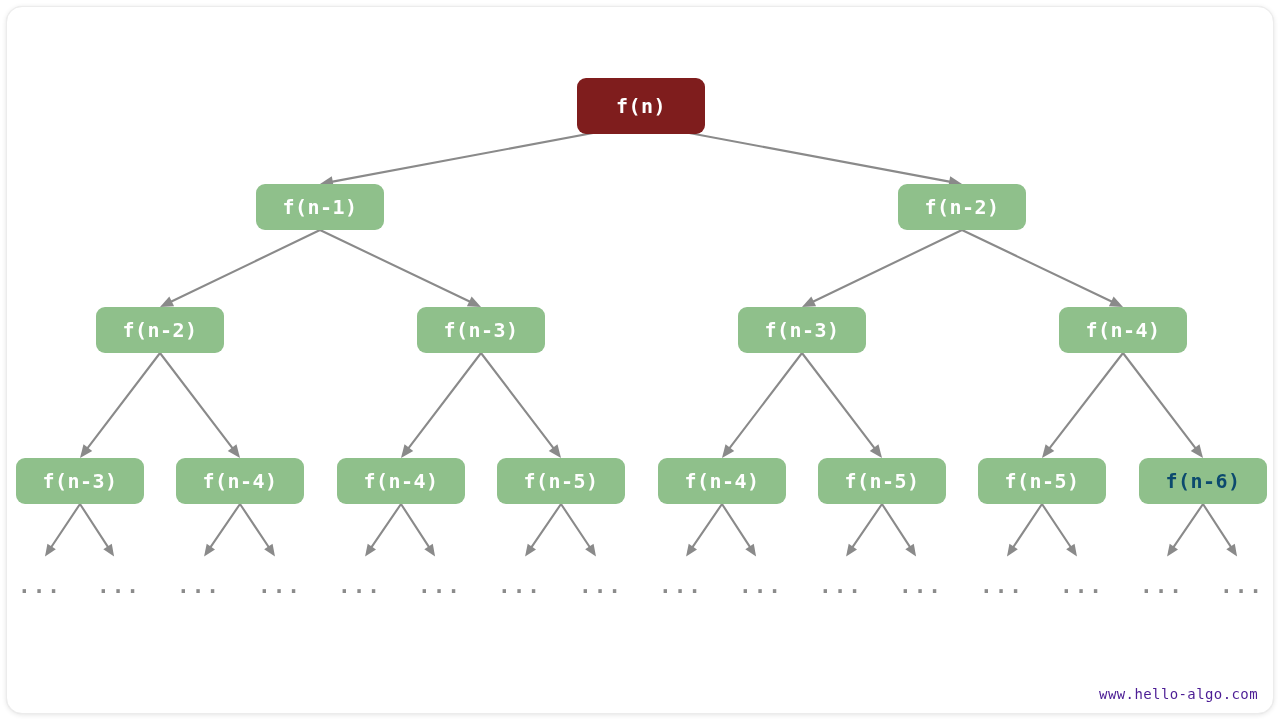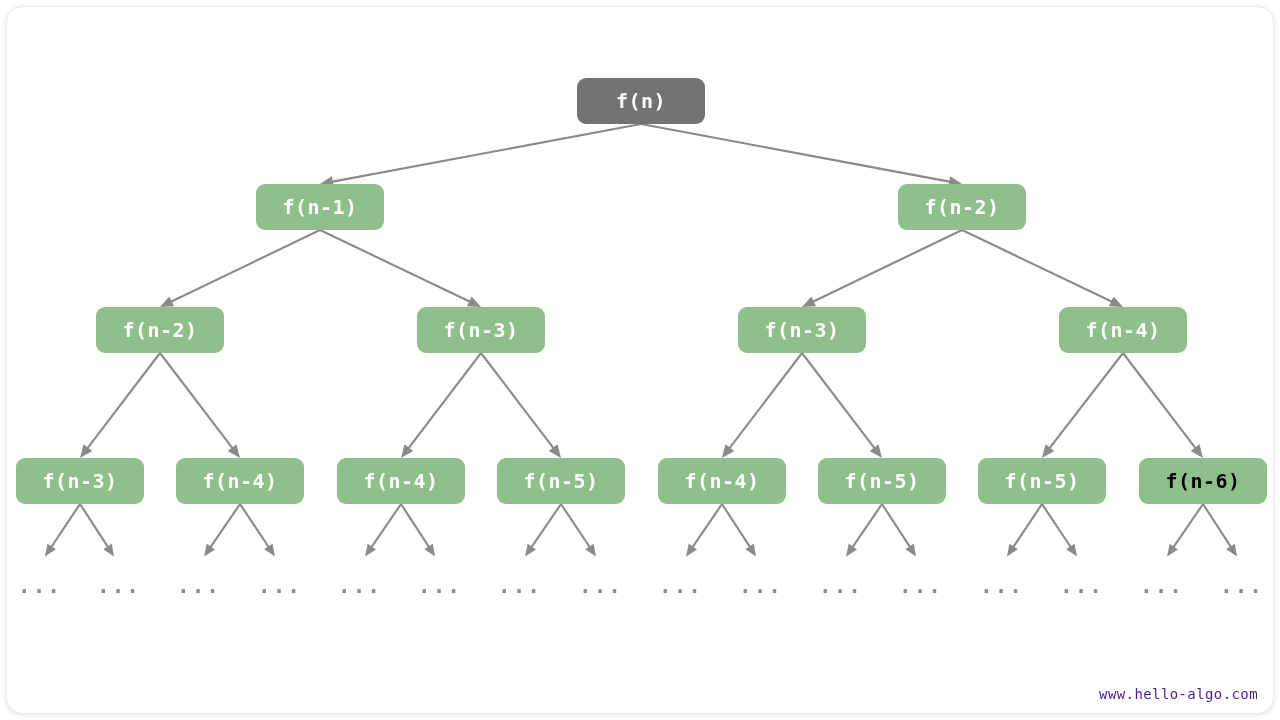--- a/index.html
+++ b/index.html
@@ -140,35 +140,35 @@
       <polygon points="1006.992301766027,556.5115473509594 1009.4551706372671,543.7312548299301 1017.8422376041925,549.3226328078804" fill="#8a8a8a"></polygon>
       <line x1="1042" y1="504" x2="1071.183346173608" y2="547.775019260412" stroke="#8a8a8a" stroke-width="2.1" stroke-linecap="round"></line>
       <polygon points="1077.0076982339729,556.5115473509594 1066.1577623958074,549.3226328078804 1074.5448293627328,543.7312548299301" fill="#8a8a8a"></polygon>
       <line x1="1203" y1="504" x2="1173.0017148479985" y2="547.899929490734" stroke="#8a8a8a" stroke-width="2.1" stroke-linecap="round"></line>
       <polygon points="1167.07771454523,556.5691982264926 1169.6867516123727,543.817942383154 1178.0092495987008,549.5049826738117" fill="#8a8a8a"></polygon>
       <line x1="1203" y1="504" x2="1231.3727271633895" y2="547.6503494821376" stroke="#8a8a8a" stroke-width="2.1" stroke-linecap="round"></line>
       <polygon points="1237.0951048446414,556.4540074532943 1226.3294888113412,549.1394253446875 1234.7810004636515,543.6459427706858" fill="#8a8a8a"></polygon>
     </svg>
 
   <div id="nodes">
-      <div class="node" style="left: 577px; top: 78px; width: 128px; height: 46px; background: #737373; color: rgb(255, 255, 255);">f(n)</div>
+      <div class="node" style="left: 577px; top: 78px; width: 128px; height: 56px; background: #7f1d1d; color: rgb(255, 255, 255);">f(n)</div>
       <div class="node" style="left: 256px; top: 184px; width: 128px; height: 46px; background: rgb(143, 192, 139); color: rgb(255, 255, 255);">f(n-1)</div>
       <div class="node" style="left: 898px; top: 184px; width: 128px; height: 46px; background: rgb(143, 192, 139); color: rgb(255, 255, 255);">f(n-2)</div>
       <div class="node" style="left: 96px; top: 307px; width: 128px; height: 46px; background: rgb(143, 192, 139); color: rgb(255, 255, 255);">f(n-2)</div>
       <div class="node" style="left: 417px; top: 307px; width: 128px; height: 46px; background: rgb(143, 192, 139); color: rgb(255, 255, 255);">f(n-3)</div>
       <div class="node" style="left: 738px; top: 307px; width: 128px; height: 46px; background: rgb(143, 192, 139); color: rgb(255, 255, 255);">f(n-3)</div>
       <div class="node" style="left: 1059px; top: 307px; width: 128px; height: 46px; background: rgb(143, 192, 139); color: rgb(255, 255, 255);">f(n-4)</div>
       <div class="node" style="left: 16px; top: 458px; width: 128px; height: 46px; background: rgb(143, 192, 139); color: rgb(255, 255, 255);">f(n-3)</div>
       <div class="node" style="left: 176px; top: 458px; width: 128px; height: 46px; background: rgb(143, 192, 139); color: rgb(255, 255, 255);">f(n-4)</div>
       <div class="node" style="left: 337px; top: 458px; width: 128px; height: 46px; background: rgb(143, 192, 139); color: rgb(255, 255, 255);">f(n-4)</div>
       <div class="node" style="left: 497px; top: 458px; width: 128px; height: 46px; background: rgb(143, 192, 139); color: rgb(255, 255, 255);">f(n-5)</div>
       <div class="node" style="left: 658px; top: 458px; width: 128px; height: 46px; background: rgb(143, 192, 139); color: rgb(255, 255, 255);">f(n-4)</div>
       <div class="node" style="left: 818px; top: 458px; width: 128px; height: 46px; background: rgb(143, 192, 139); color: rgb(255, 255, 255);">f(n-5)</div>
       <div class="node" style="left: 978px; top: 458px; width: 128px; height: 46px; background: rgb(143, 192, 139); color: rgb(255, 255, 255);">f(n-5)</div>
-      <div class="node" style="left: 1139px; top: 458px; width: 128px; height: 46px; background: rgb(143, 192, 139); color: #000000;">f(n-6)</div>
+      <div class="node" style="left: 1139px; top: 458px; width: 128px; height: 46px; background: rgb(143, 192, 139); color: #0c4a6e;">f(n-6)</div>
     </div>
   <div id="ellipses">
       <div class="ellipsis" style="left: 40px; top: 586px; color: rgb(139, 139, 139);">...</div>
       <div class="ellipsis" style="left: 119px; top: 586px; color: rgb(139, 139, 139);">...</div>
       <div class="ellipsis" style="left: 199px; top: 586px; color: rgb(139, 139, 139);">...</div>
       <div class="ellipsis" style="left: 280px; top: 586px; color: rgb(139, 139, 139);">...</div>
       <div class="ellipsis" style="left: 360px; top: 586px; color: rgb(139, 139, 139);">...</div>
       <div class="ellipsis" style="left: 440px; top: 586px; color: rgb(139, 139, 139);">...</div>
       <div class="ellipsis" style="left: 520px; top: 586px; color: rgb(139, 139, 139);">...</div>
       <div class="ellipsis" style="left: 601px; top: 586px; color: rgb(139, 139, 139);">...</div>

